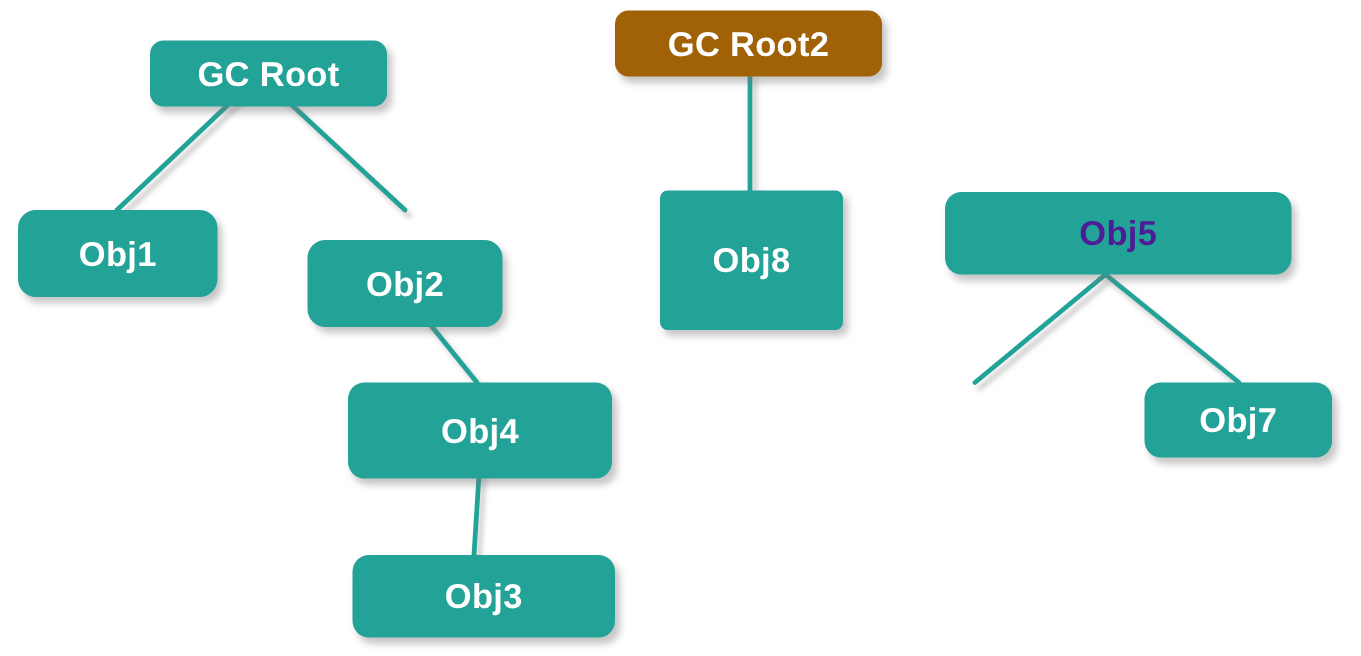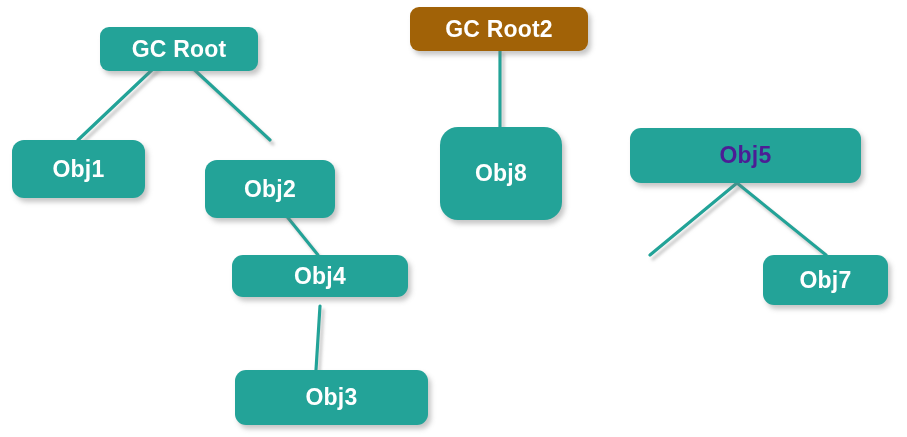--- a/index.html
+++ b/index.html
@@ -83,30 +83,30 @@
       </div>
       <div class="node" style="left: 410px; top: 7px; width: 178px; height: 44px; border-radius: 9px; background: #a16207; color: rgb(255, 255, 255);">
         <span class="node-label">GC Root2</span>
       </div>
       <div class="node" style="left: 12px; top: 140px; width: 133px; height: 58px; border-radius: 12px; background: rgb(35, 163, 152); color: rgb(255, 255, 255); text-align: center;">
         <span class="node-label">Obj1</span>
       </div>
       <div class="node" style="left: 205px; top: 140px; width: 130px; height: 58px; border-radius: 12px; background: rgb(35, 163, 152); color: rgb(255, 255, 255); margin-top: 20px;">
         <span class="node-label">Obj2</span>
       </div>
-      <div class="node" style="left: 440px; top: 127px; width: 122px; height: 93px; border-radius: 18px; background: rgb(35, 163, 152); color: rgb(255, 255, 255);">
+      <div class="node" style="left: 440px; top: 127px; width: 122px; height: 93px; border-radius: 5px; background: rgb(35, 163, 152); color: rgb(255, 255, 255);">
         <span class="node-label">Obj8</span>
       </div>
       <div class="node" style="left: 630px; top: 128px; width: 231px; height: 55px; border-radius: 11px; background: rgb(35, 163, 152); color: #4c1d95;">
         <span class="node-label">Obj5</span>
       </div>
-      <div class="node" style="left: 232px; top: 255px; width: 176px; height: 42px; border-radius: 11px; background: rgb(35, 163, 152); color: rgb(255, 255, 255);">
+      <div class="node" style="left: 232px; top: 255px; width: 176px; height: 64px; border-radius: 11px; background: rgb(35, 163, 152); color: rgb(255, 255, 255);">
         <span class="node-label">Obj4</span>
       </div>
       <div class="node" style="left: 763px; top: 255px; width: 125px; height: 50px; border-radius: 11px; background: rgb(35, 163, 152); color: rgb(255, 255, 255);">
         <span class="node-label">Obj7</span>
       </div>
-      <div class="node" style="left: 235px; top: 370px; width: 193px; height: 55px; border-radius: 11px; background: rgb(35, 163, 152); color: rgb(255, 255, 255);">
+      <div class="node" style="left: 235px; top: 370px; width: 175px; height: 55px; border-radius: 11px; background: rgb(35, 163, 152); color: rgb(255, 255, 255);">
         <span class="node-label">Obj3</span>
       </div>
     </div>
 
 </div>
 
 </body></html>

